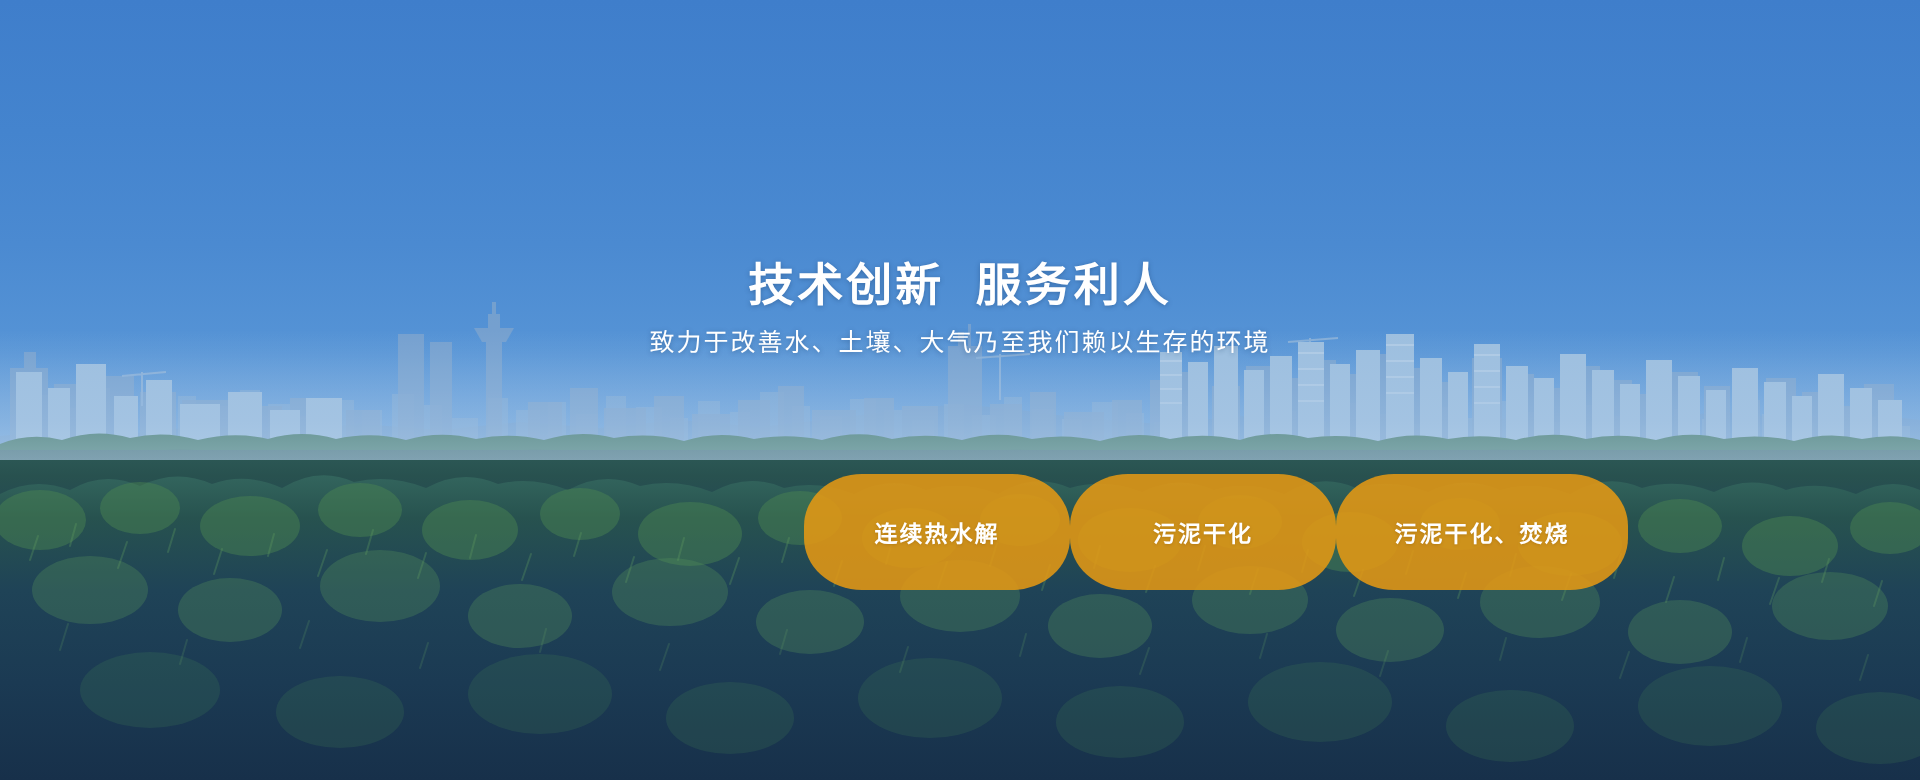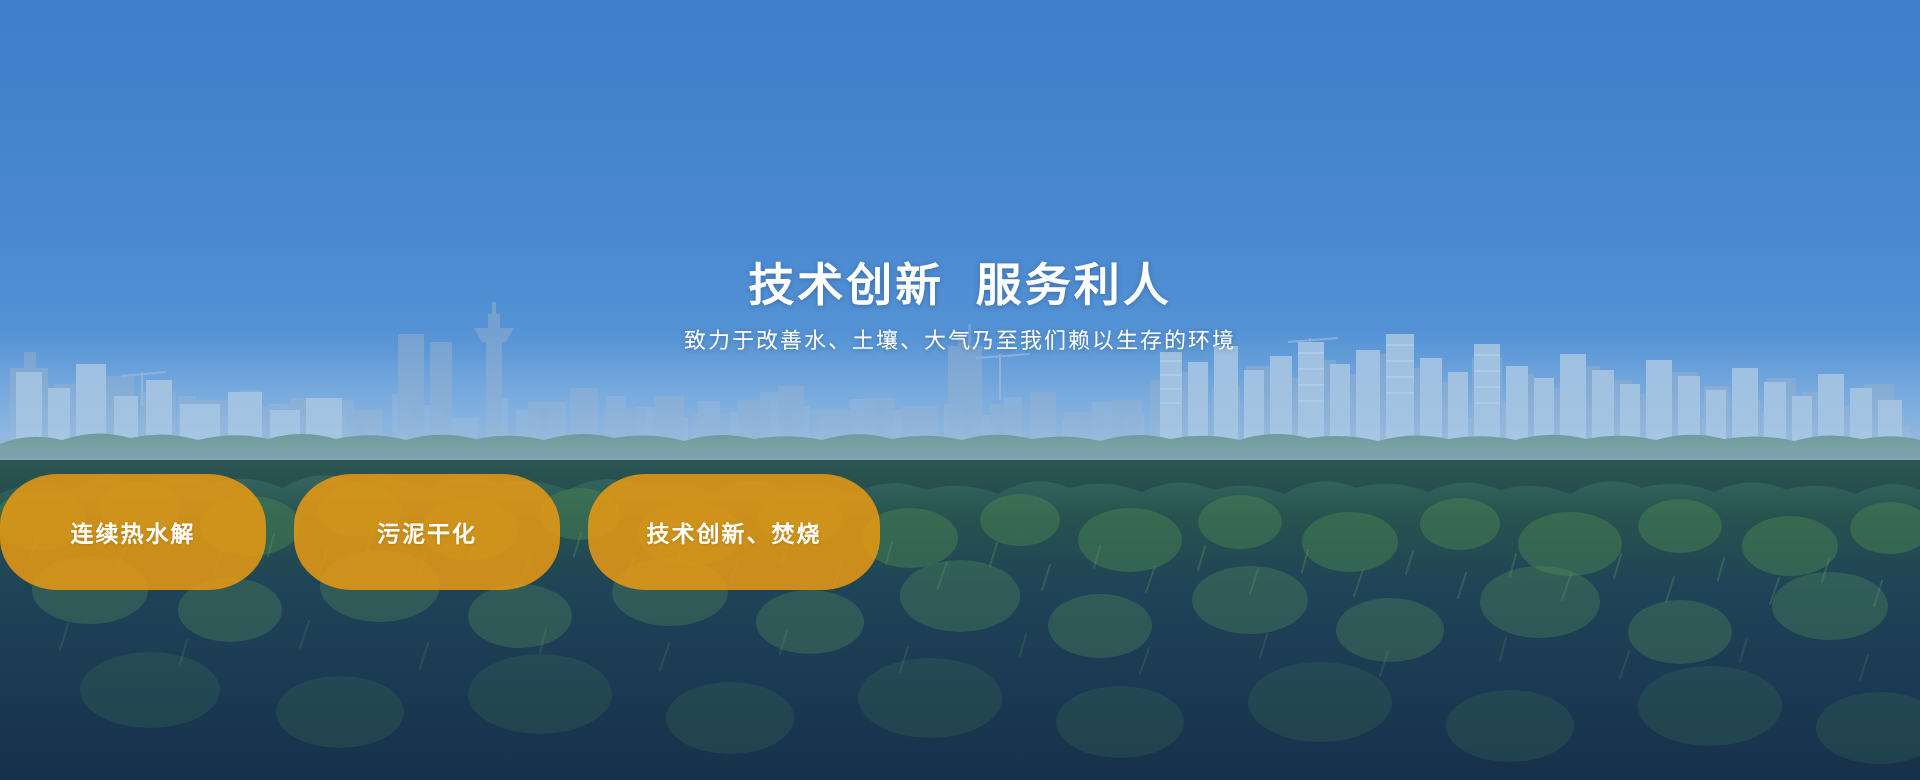--- a/index.html
+++ b/index.html
@@ -160,37 +160,36 @@
     font-size: 46px;
     font-weight: 700;
     line-height: 1.18;
     color: #ffffff;
     letter-spacing: 3px;
     text-shadow: 0 1px 5px rgba(25,60,105,.40);
     white-space: pre;
   }
   .hero-subtitle {
     margin: 14px 0 0 0;
-    font-size: 22px;
+    font-size: 25px;
     font-weight: 400;
     line-height: 1.35;
     color: #ffffff;
     letter-spacing: 2px;
     text-shadow: 0 1px 5px rgba(25,60,105,.42);
   }
 
   
   .pill-row {
     position: absolute;
     left: 0;
     top: 474px;
     width: 1628px;
     display: flex;
-    justify-content: flex-start;
-    gap: 28px;
+    justify-content: flex-end;
     z-index: 20;
   }
   .pill {
     height: 116px;
     min-width: 266px;
     padding: 0 38px;
     box-sizing: border-box;
     display: flex;
     align-items: center;
     justify-content: center;
@@ -530,16 +529,16 @@
   <div class="haze"></div>
 
   <div class="hero-copy">
     <h1 class="hero-title">技术创新  服务利人</h1>
     <p class="hero-subtitle">致力于改善水、土壤、大气乃至我们赖以生存的环境</p>
   </div>
 
   <div class="pill-row">
     <button class="pill">连续热水解</button>
     <button class="pill">污泥干化</button>
-    <button class="pill pill-wide">技术创新、焚烧</button>
+    <button class="pill pill-wide">污泥干化、焚烧</button>
   </div>
 
 </div>
 
 </body></html>

